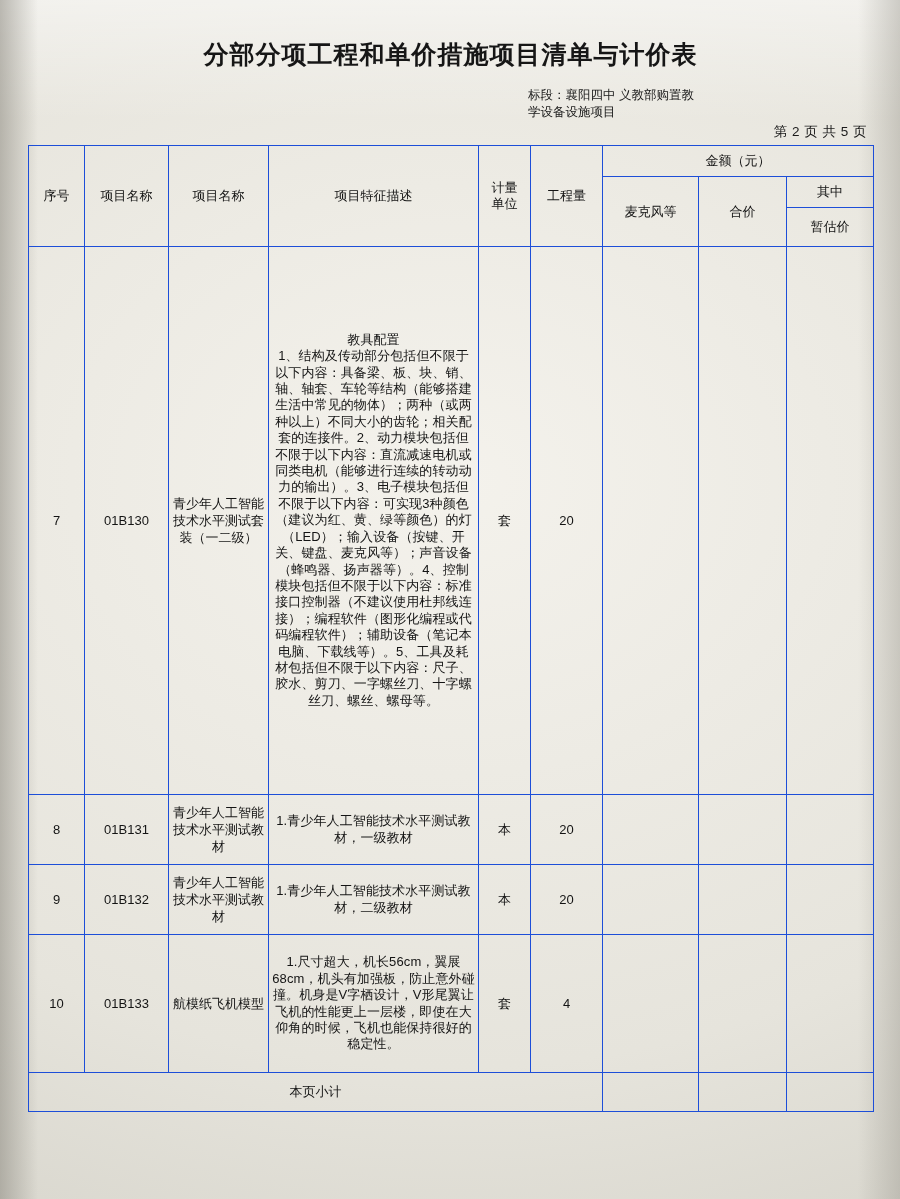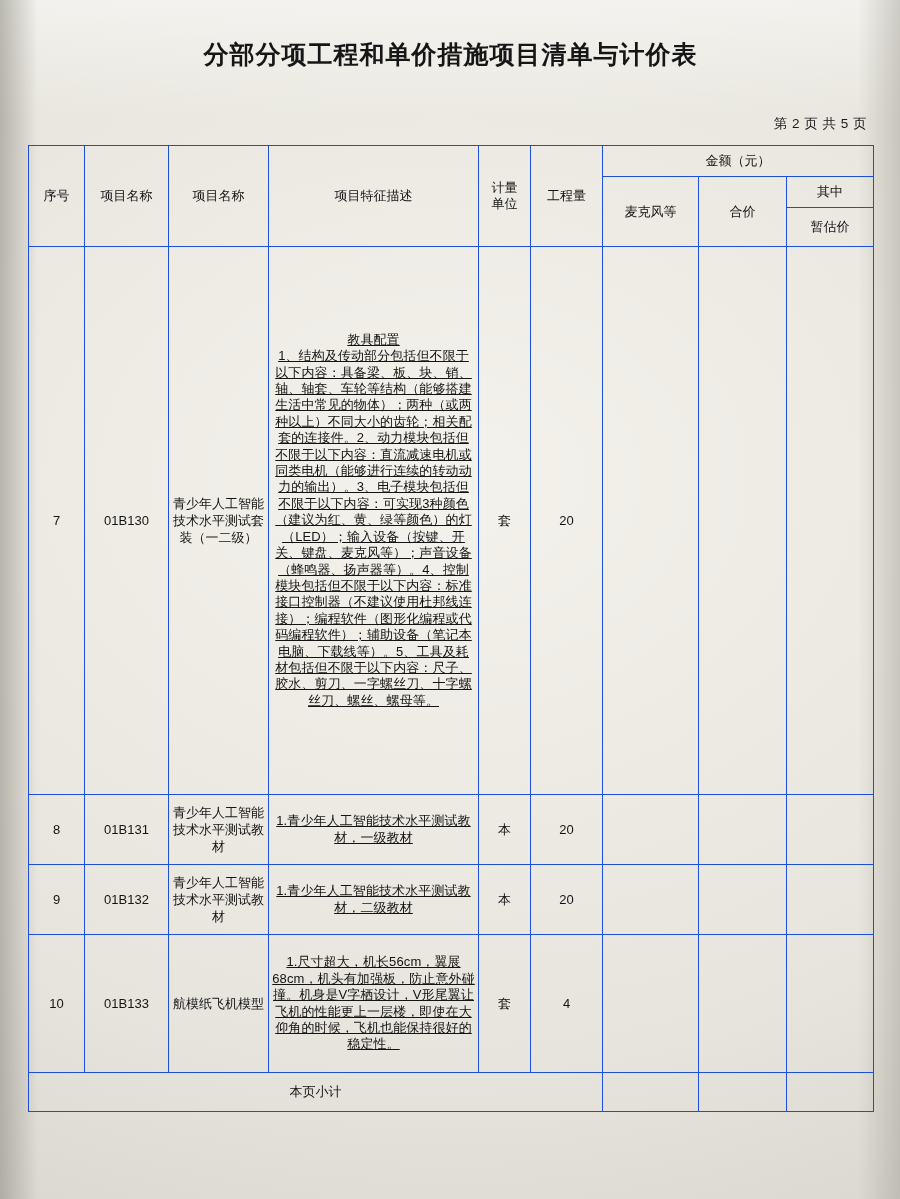--- a/index.html
+++ b/index.html
@@ -64,21 +64,21 @@
     left: 18px;
     top: 36px;
     font-size: 12.5px;
     white-space: nowrap;
   }
   .meta .proj .label { font-size: 12.5px; }
   .meta .proj .val { font-size: 13.5px; }
   .meta .pager {
     position: absolute;
     right: 6px;
-    top: 28px;
+    top: 36px;
     font-size: 13.5px;
     letter-spacing: .5px;
   }
 
   table.bill {
     width: 100%;
     border-collapse: collapse;
     table-layout: fixed;
     background: transparent;
   }
@@ -92,21 +92,20 @@
     color: #141414;
   }
   .h-amount { font-size: 13.5px; }
   .desc-cell {
     text-align: left;
     vertical-align: top;
     font-size: 12.6px;
     line-height: 16.4px;
     padding: 6px 6px 6px 7px;
     letter-spacing: .1px;
-    text-decoration: underline;
   }
   .desc-cell.mid { vertical-align: middle; }
   .name-cell {
     text-align: left;
     font-size: 12.8px;
     line-height: 17px;
     padding: 4px 5px;
   }
   .code-cell { font-size: 13px; }
   .subtotal-row td {
@@ -131,20 +130,23 @@
 <body>
 
 <div class="page">
   <div class="paper-shade"></div>
 
   <div class="sheet">
 
     <div class="doc-title">分部分项工程和单价措施项目清单与计价表</div>
 
     <div class="meta">
+      <div class="bid">
+        <span>标段：</span><span>襄阳四中 义教部购置教学设备设施项目</span>
+      </div>
       <div class="pager">第 2 页  共 5 页</div>
     </div>
 
     <table class="bill">
       <colgroup>
         <col style="width:56px">
         <col style="width:84px">
         <col style="width:100px">
         <col style="width:210px">
         <col style="width:52px">

